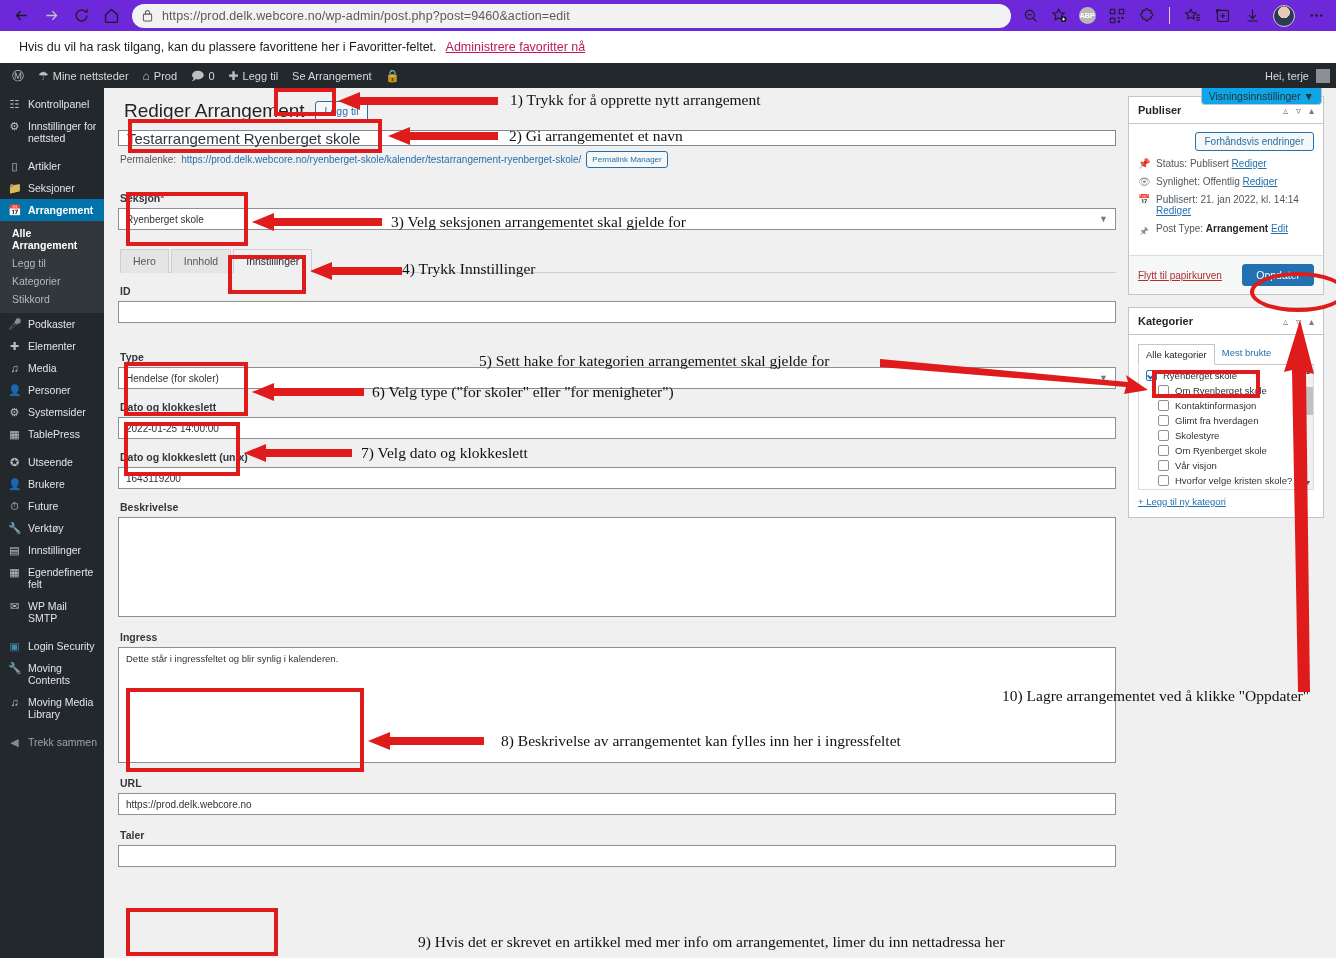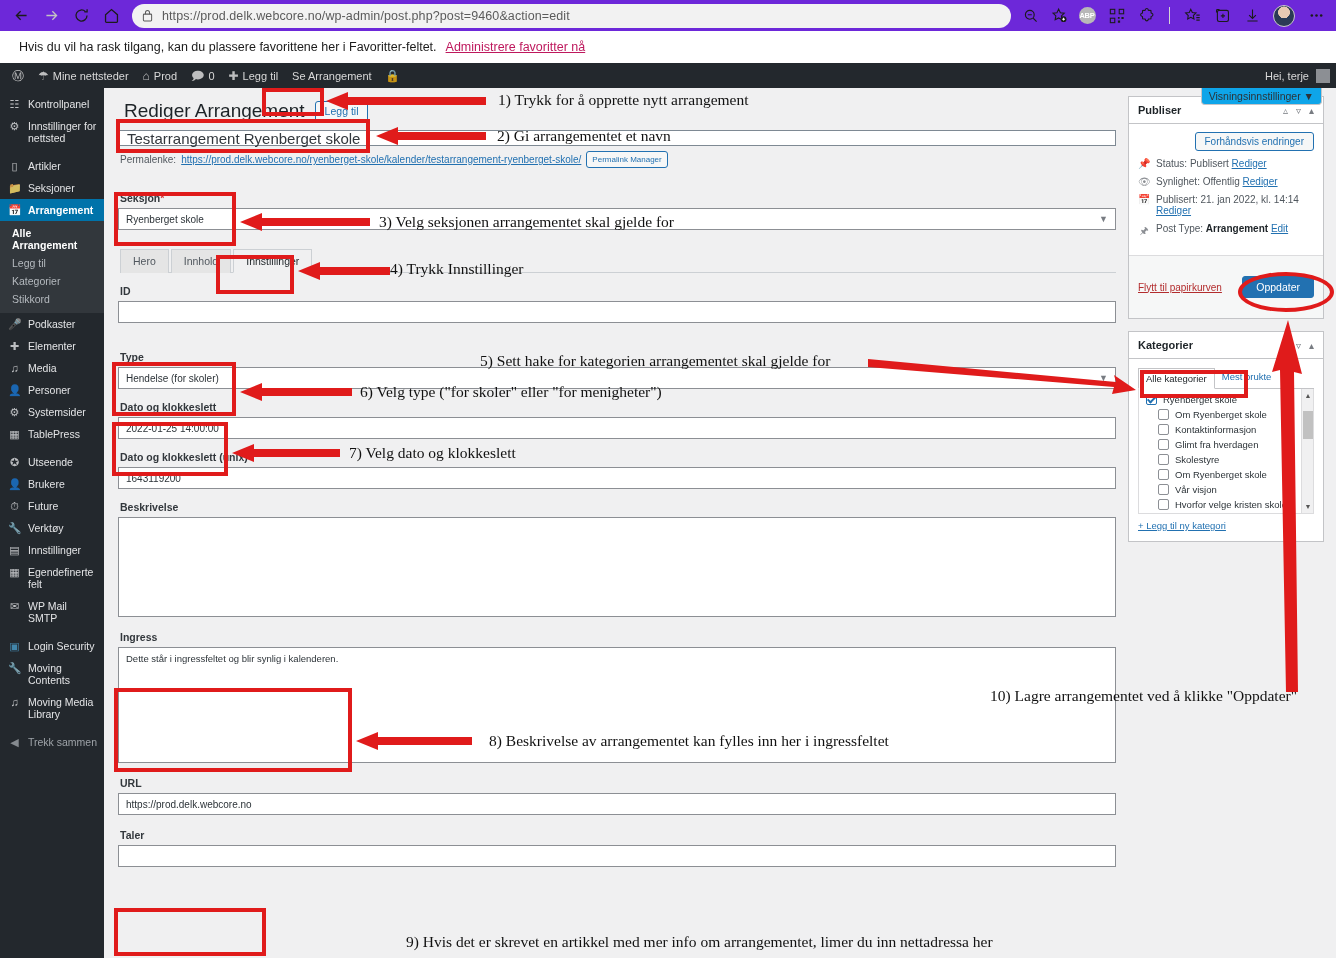--- a/index.html
+++ b/index.html
@@ -111,21 +111,21 @@
 
   #title-input {
     width:100%; height:16px; border:1px solid #7e8993; background:#fff;
     font-size:15px; color:#32373c; padding:2px 8px; display:flex; align-items:center;
   }
   #permalink-row {
     margin:5px 0 0 2px; font-size:10px; color:#50575e; display:flex;
     align-items:center; gap:5px; flex-wrap:nowrap;
   }
   #permalink-label { white-space:nowrap; }
-  #permalink-url { color:#2271b1; text-decoration:underline; white-space:nowrap; }
+  #permalink-url { color:#2271b1; white-space:nowrap; }
   #permalink-manager-btn {
     border:1px solid #2271b1; color:#2271b1; background:#f6f7f7; border-radius:3px;
     font-size:8px; padding:3px 5px; line-height:9px; white-space:nowrap;
   }
 
   .field-label { font-size:10.5px; color:#32373c; font-weight:bold; margin:0 0 4px 2px; }
   .field-label .req { color:#d63638; }
   .text-input {
     width:100%; height:22px; border:1px solid #8c8f94; background:#fff;
     font-size:10px; color:#2c3338; padding:2px 7px; display:flex; align-items:center;
@@ -162,21 +162,21 @@
   #preview-btn {
     border:1px solid #2271b1; color:#2271b1; background:#f6f7f7; border-radius:3px;
     font-size:10px; padding:3px 9px;
   }
   .misc-row { display:flex; align-items:flex-start; gap:6px; font-size:10px; color:#50575e; margin-bottom:7px; }
   .misc-ico { width:12px; text-align:center; color:#8c8f94; font-size:10px; flex:0 0 12px; }
   .misc-row a { color:#2271b1; text-decoration:underline; }
   .misc-row b { color:#1d2327; }
 
   #publish-actions {
-    border-top:1px solid #dcdcde; background:#f6f7f7; padding:20px 9px;
+    border-top:1px solid #dcdcde; background:#f6f7f7; padding:8px 9px;
     display:flex; align-items:center; justify-content:space-between;
   }
   #trash-link { font-size:10px; color:#b32d2e; text-decoration:underline; }
   #update-btn {
     background:#2271b1; color:#fff; font-size:10.5px; border-radius:3px;
     padding:4px 13px; border:1px solid #2271b1;
   }
 
   .cat-tabs { display:flex; border-bottom:1px solid #c3c4c7; margin-bottom:0; }
   .cat-tab { font-size:9.5px; padding:4px 7px; color:#2271b1; }
@@ -204,21 +204,21 @@
     border-left:1px solid #dcdcde;
   }
   #cat-scroll-thumb { position:absolute; top:22px; left:1px; width:10px; height:28px; background:#c1c1c1; }
   .scroll-arrow {
     position:absolute; left:0; width:12px; height:13px; display:flex; align-items:center;
     justify-content:center; font-size:7px; color:#555;
   }
   #add-cat-link { font-size:9.5px; color:#2271b1; text-decoration:underline; margin-top:6px; display:inline-block; }
 
   
-  #annotations { position:absolute; left:0; top:0; width:1213px; height:958px; pointer-events:none; }
+  #annotations { position:absolute; left:12px; top:0; width:1213px; height:958px; pointer-events:none; }
   .anno-box { position:absolute; border:4px solid #e01b1b; }
   .anno-text {
     position:absolute; font-family:"Liberation Serif", serif; font-size:15.5px;
     color:#111; white-space:nowrap; font-weight:400;
   }
   .anno-arrow { position:absolute; }
   .anno-ellipse {
     position:absolute; border:4px solid #e01b1b; border-radius:50%;
   }
 </style>
@@ -696,21 +696,21 @@
     <polygon points="0,10 22,1 22,6 130,6 130,14 22,14 22,19" fill="#e01b1b"></polygon>
   </svg>
   <div class="anno-text" style="left:379px; top:213px;">3) Velg seksjonen arrangementet skal gjelde for</div>
 
   <div class="anno-box" style="left:216px; top:255px; width:78px; height:39px;"></div>
   <svg class="anno-arrow" style="left:298px; top:261px;" width="92" height="20">
     <polygon points="0,10 22,1 22,6 92,6 92,14 22,14 22,19" fill="#e01b1b"></polygon>
   </svg>
   <div class="anno-text" style="left:390px; top:260px;">4) Trykk Innstillinger</div>
 
-  <div class="anno-text" style="left:467px; top:352px;margin-left:13px;">5) Sett hake for kategorien arrangementet skal gjelde for</div>
+  <div class="anno-text" style="left:467px; top:352px;">5) Sett hake for kategorien arrangementet skal gjelde for</div>
   <svg class="anno-arrow" style="left:868px; top:356px;" width="268" height="42">
     <polygon points="0,3 248,26 246,19 268,34 244,38 246,31 0,11" fill="#e01b1b"></polygon>
   </svg>
   <div class="anno-box" style="left:1140px; top:370px; width:108px; height:28px;"></div>
 
   <div class="anno-box" style="left:112px; top:362px; width:124px; height:54px;"></div>
   <svg class="anno-arrow" style="left:240px; top:382px;" width="112" height="20">
     <polygon points="0,10 22,1 22,6 112,6 112,14 22,14 22,19" fill="#e01b1b"></polygon>
   </svg>
   <div class="anno-text" style="left:360px; top:383px;">6) Velg type ("for skoler" eller "for menigheter")</div>

